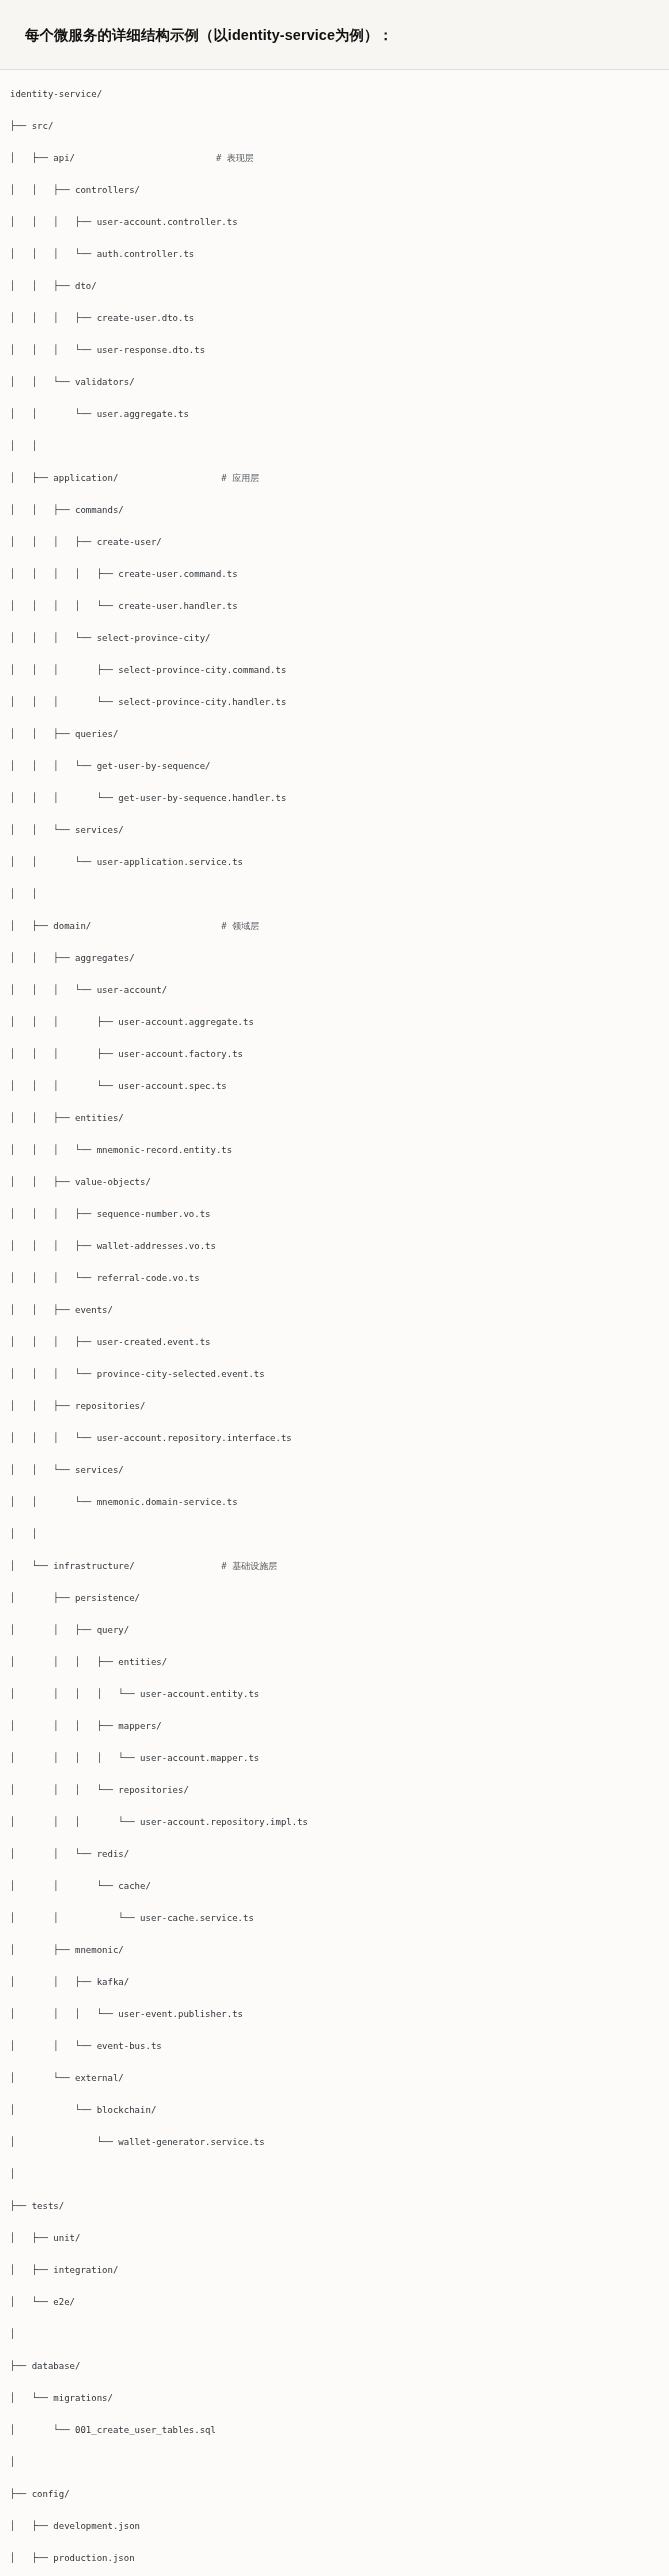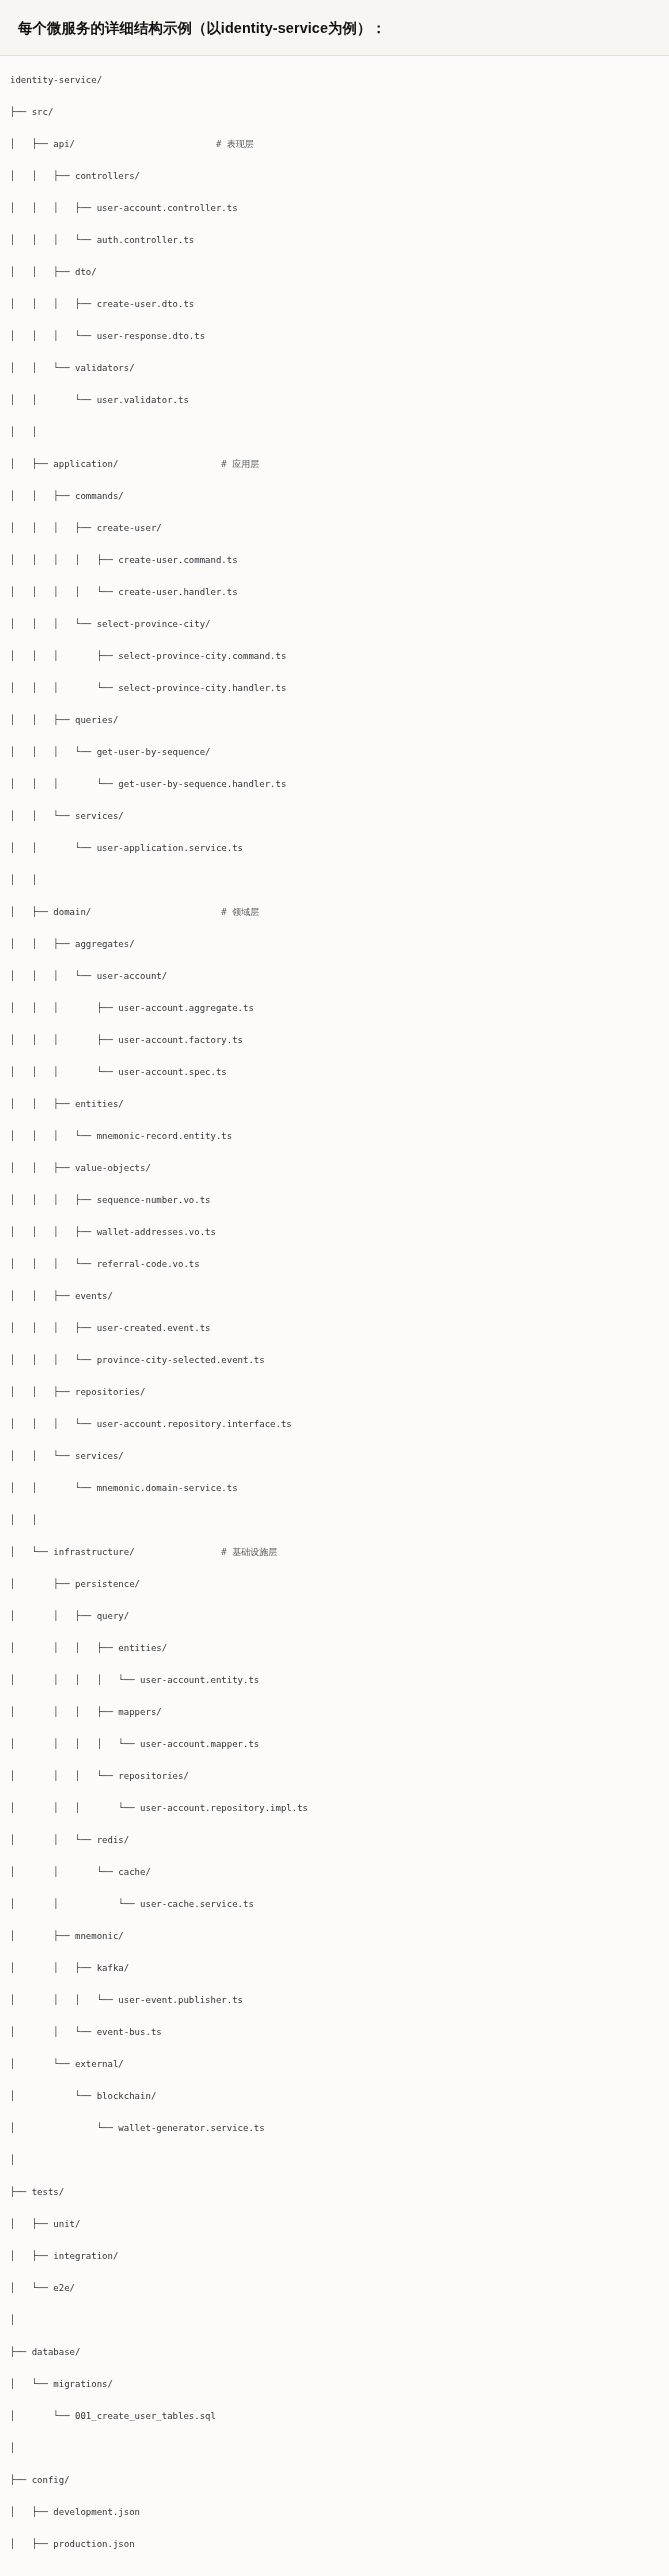--- a/index.html
+++ b/index.html
@@ -12,21 +12,21 @@
   }
   .page{width:669px;box-sizing:border-box;}
 
   
   .title-block{
     padding:11.3px 10px 8.8px 10px;
     background:#f7f6f2;
     border-bottom:0.6px solid #e2dfd7;
   }
   .doc-title{
-    margin:8px;
+    margin:15px;
     font-size:14.4px;
     font-weight:bold;
     letter-spacing:0.1px;
     line-height:1.3;
     color:#111;
   }
 
   
   .tree-block{
     background:#fcfbf9;
@@ -58,21 +58,21 @@
     <pre class="tree" id="tree-root"><span class="row">identity-service/</span>
 <span class="row">├── src/</span>
 <span class="row">│   ├── api/                          <span class="cmt"># 表现层</span></span>
 <span class="row">│   │   ├── controllers/</span>
 <span class="row">│   │   │   ├── user-account.controller.ts</span>
 <span class="row">│   │   │   └── auth.controller.ts</span>
 <span class="row">│   │   ├── dto/</span>
 <span class="row">│   │   │   ├── create-user.dto.ts</span>
 <span class="row">│   │   │   └── user-response.dto.ts</span>
 <span class="row">│   │   └── validators/</span>
-<span class="row">│   │       └── user.validator.ts</span>
+<span class="row">│   │       └── user.aggregate.ts</span>
 <span class="row">│   │</span>
 <span class="row">│   ├── application/                   <span class="cmt"># 应用层</span></span>
 <span class="row">│   │   ├── commands/</span>
 <span class="row">│   │   │   ├── create-user/</span>
 <span class="row">│   │   │   │   ├── create-user.command.ts</span>
 <span class="row">│   │   │   │   └── create-user.handler.ts</span>
 <span class="row">│   │   │   └── select-province-city/</span>
 <span class="row">│   │   │       ├── select-province-city.command.ts</span>
 <span class="row">│   │   │       └── select-province-city.handler.ts</span>
 <span class="row">│   │   ├── queries/</span>

